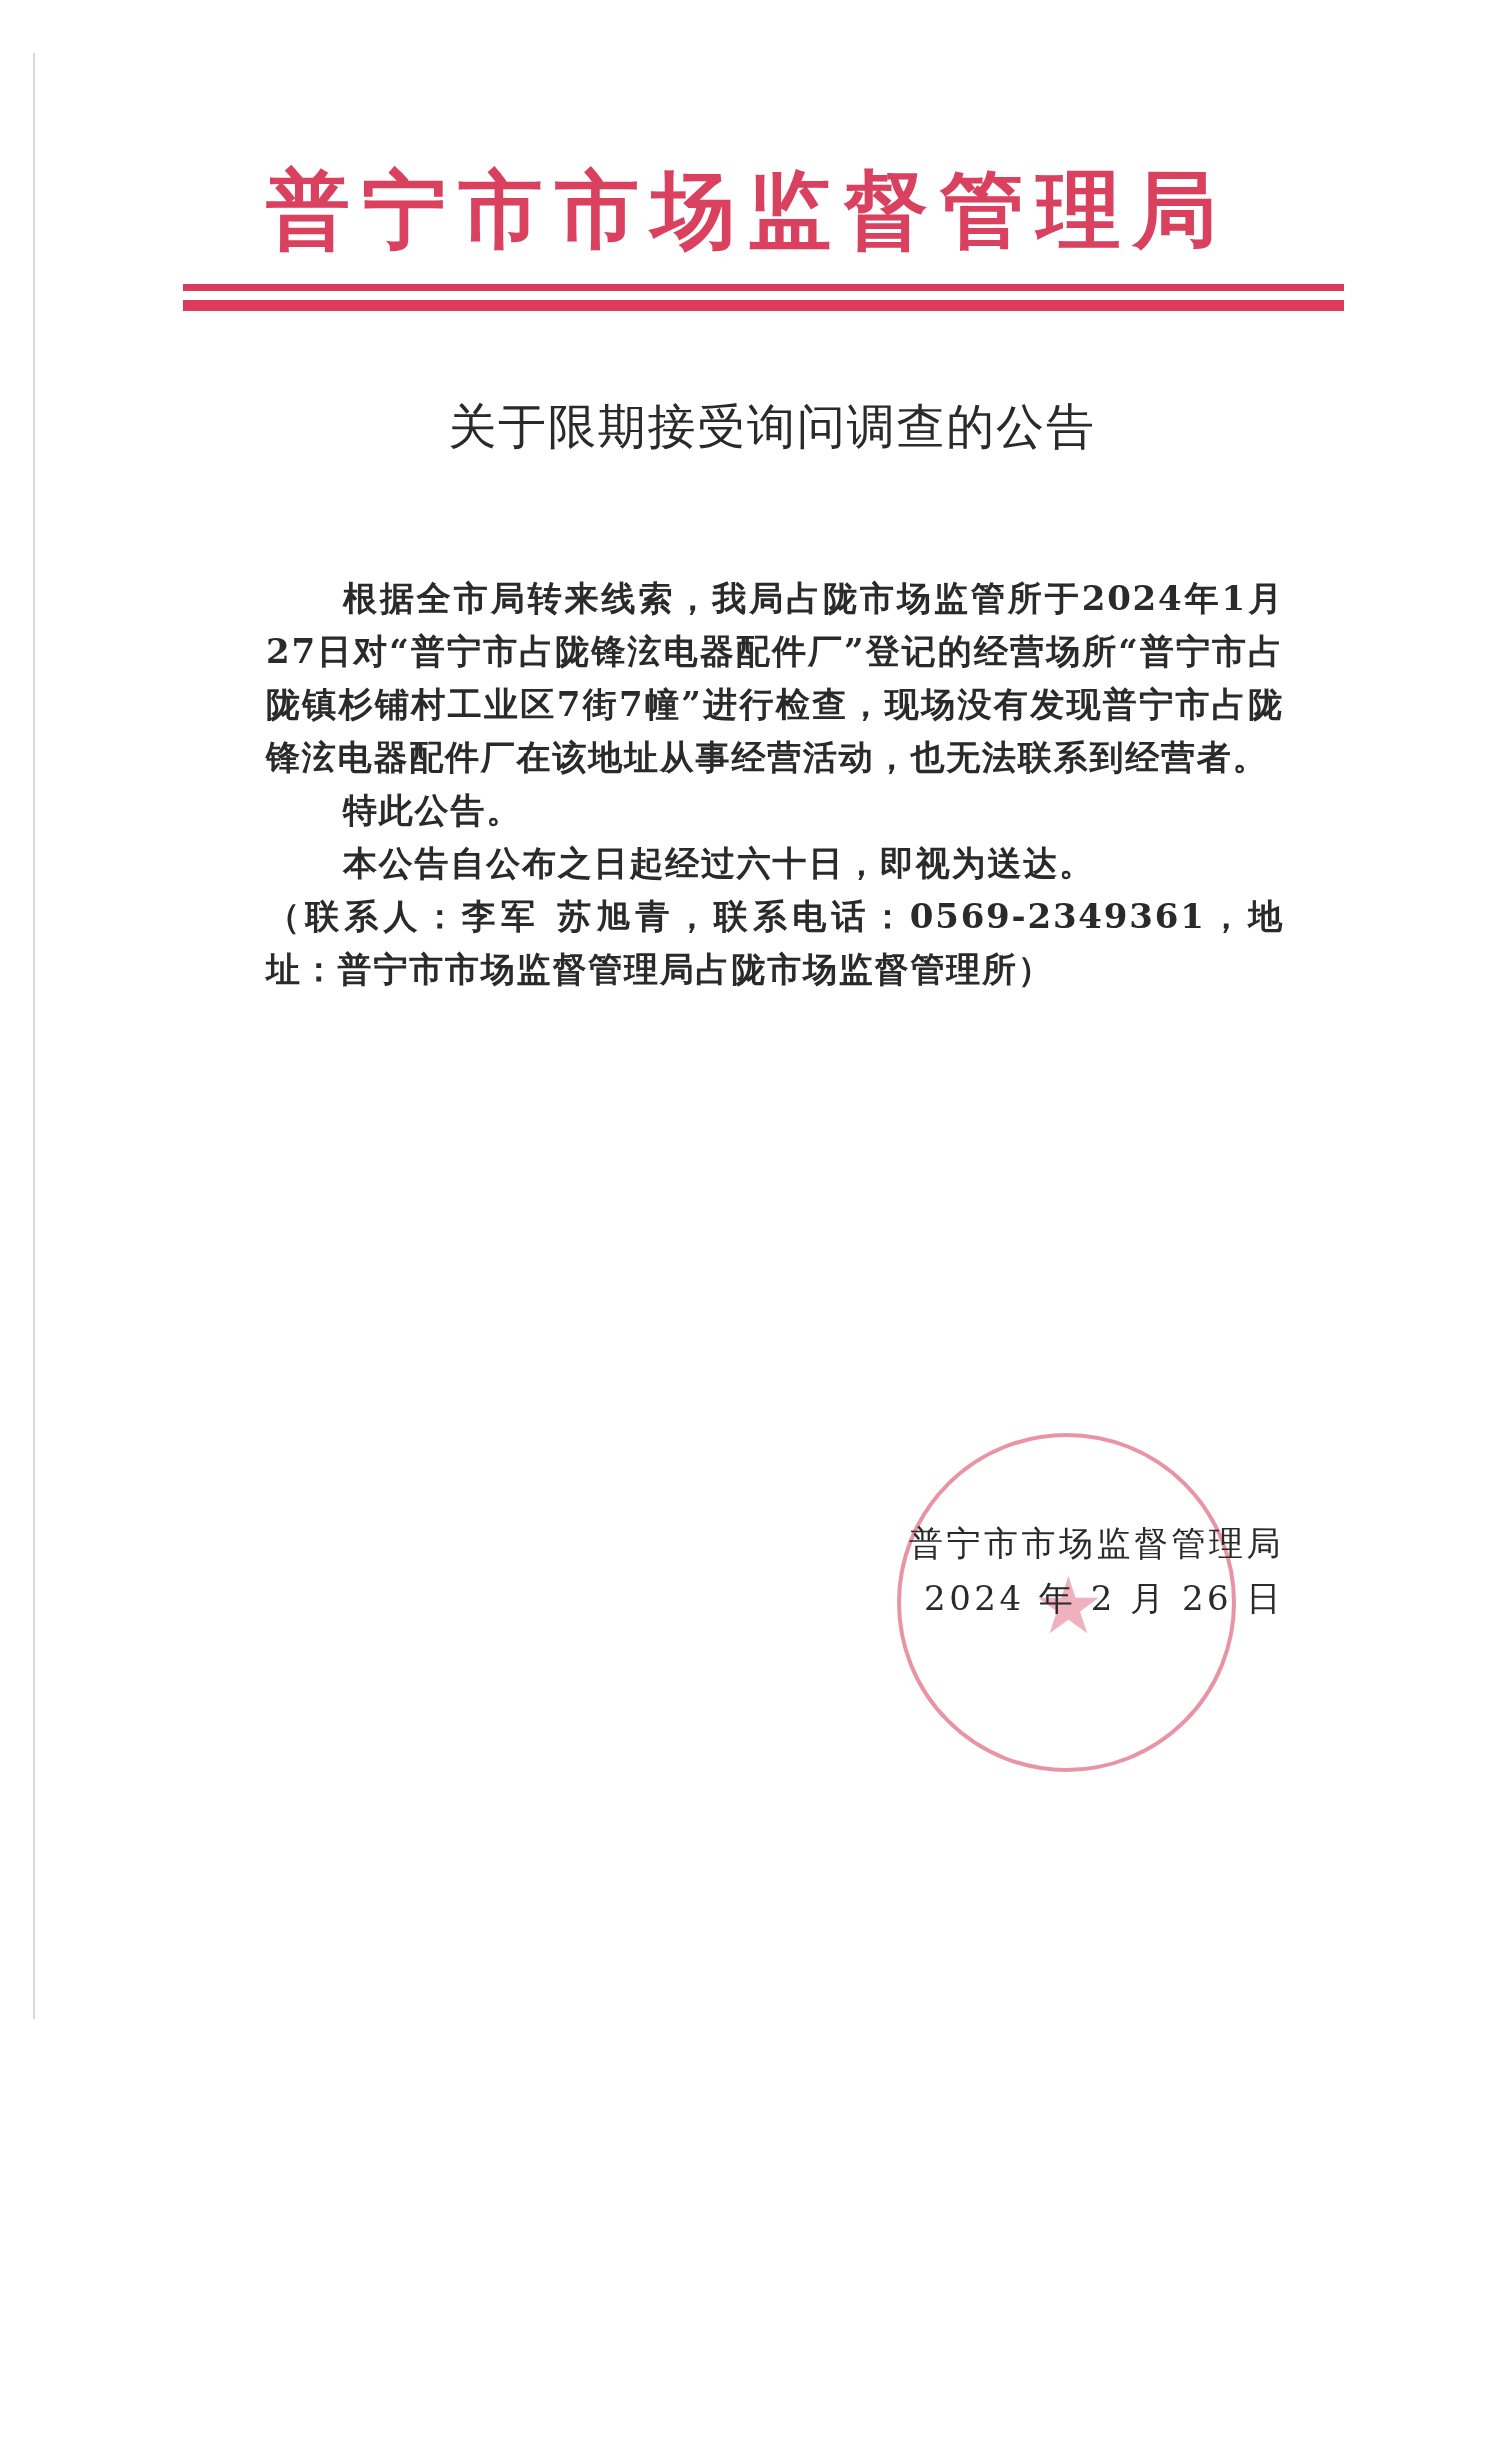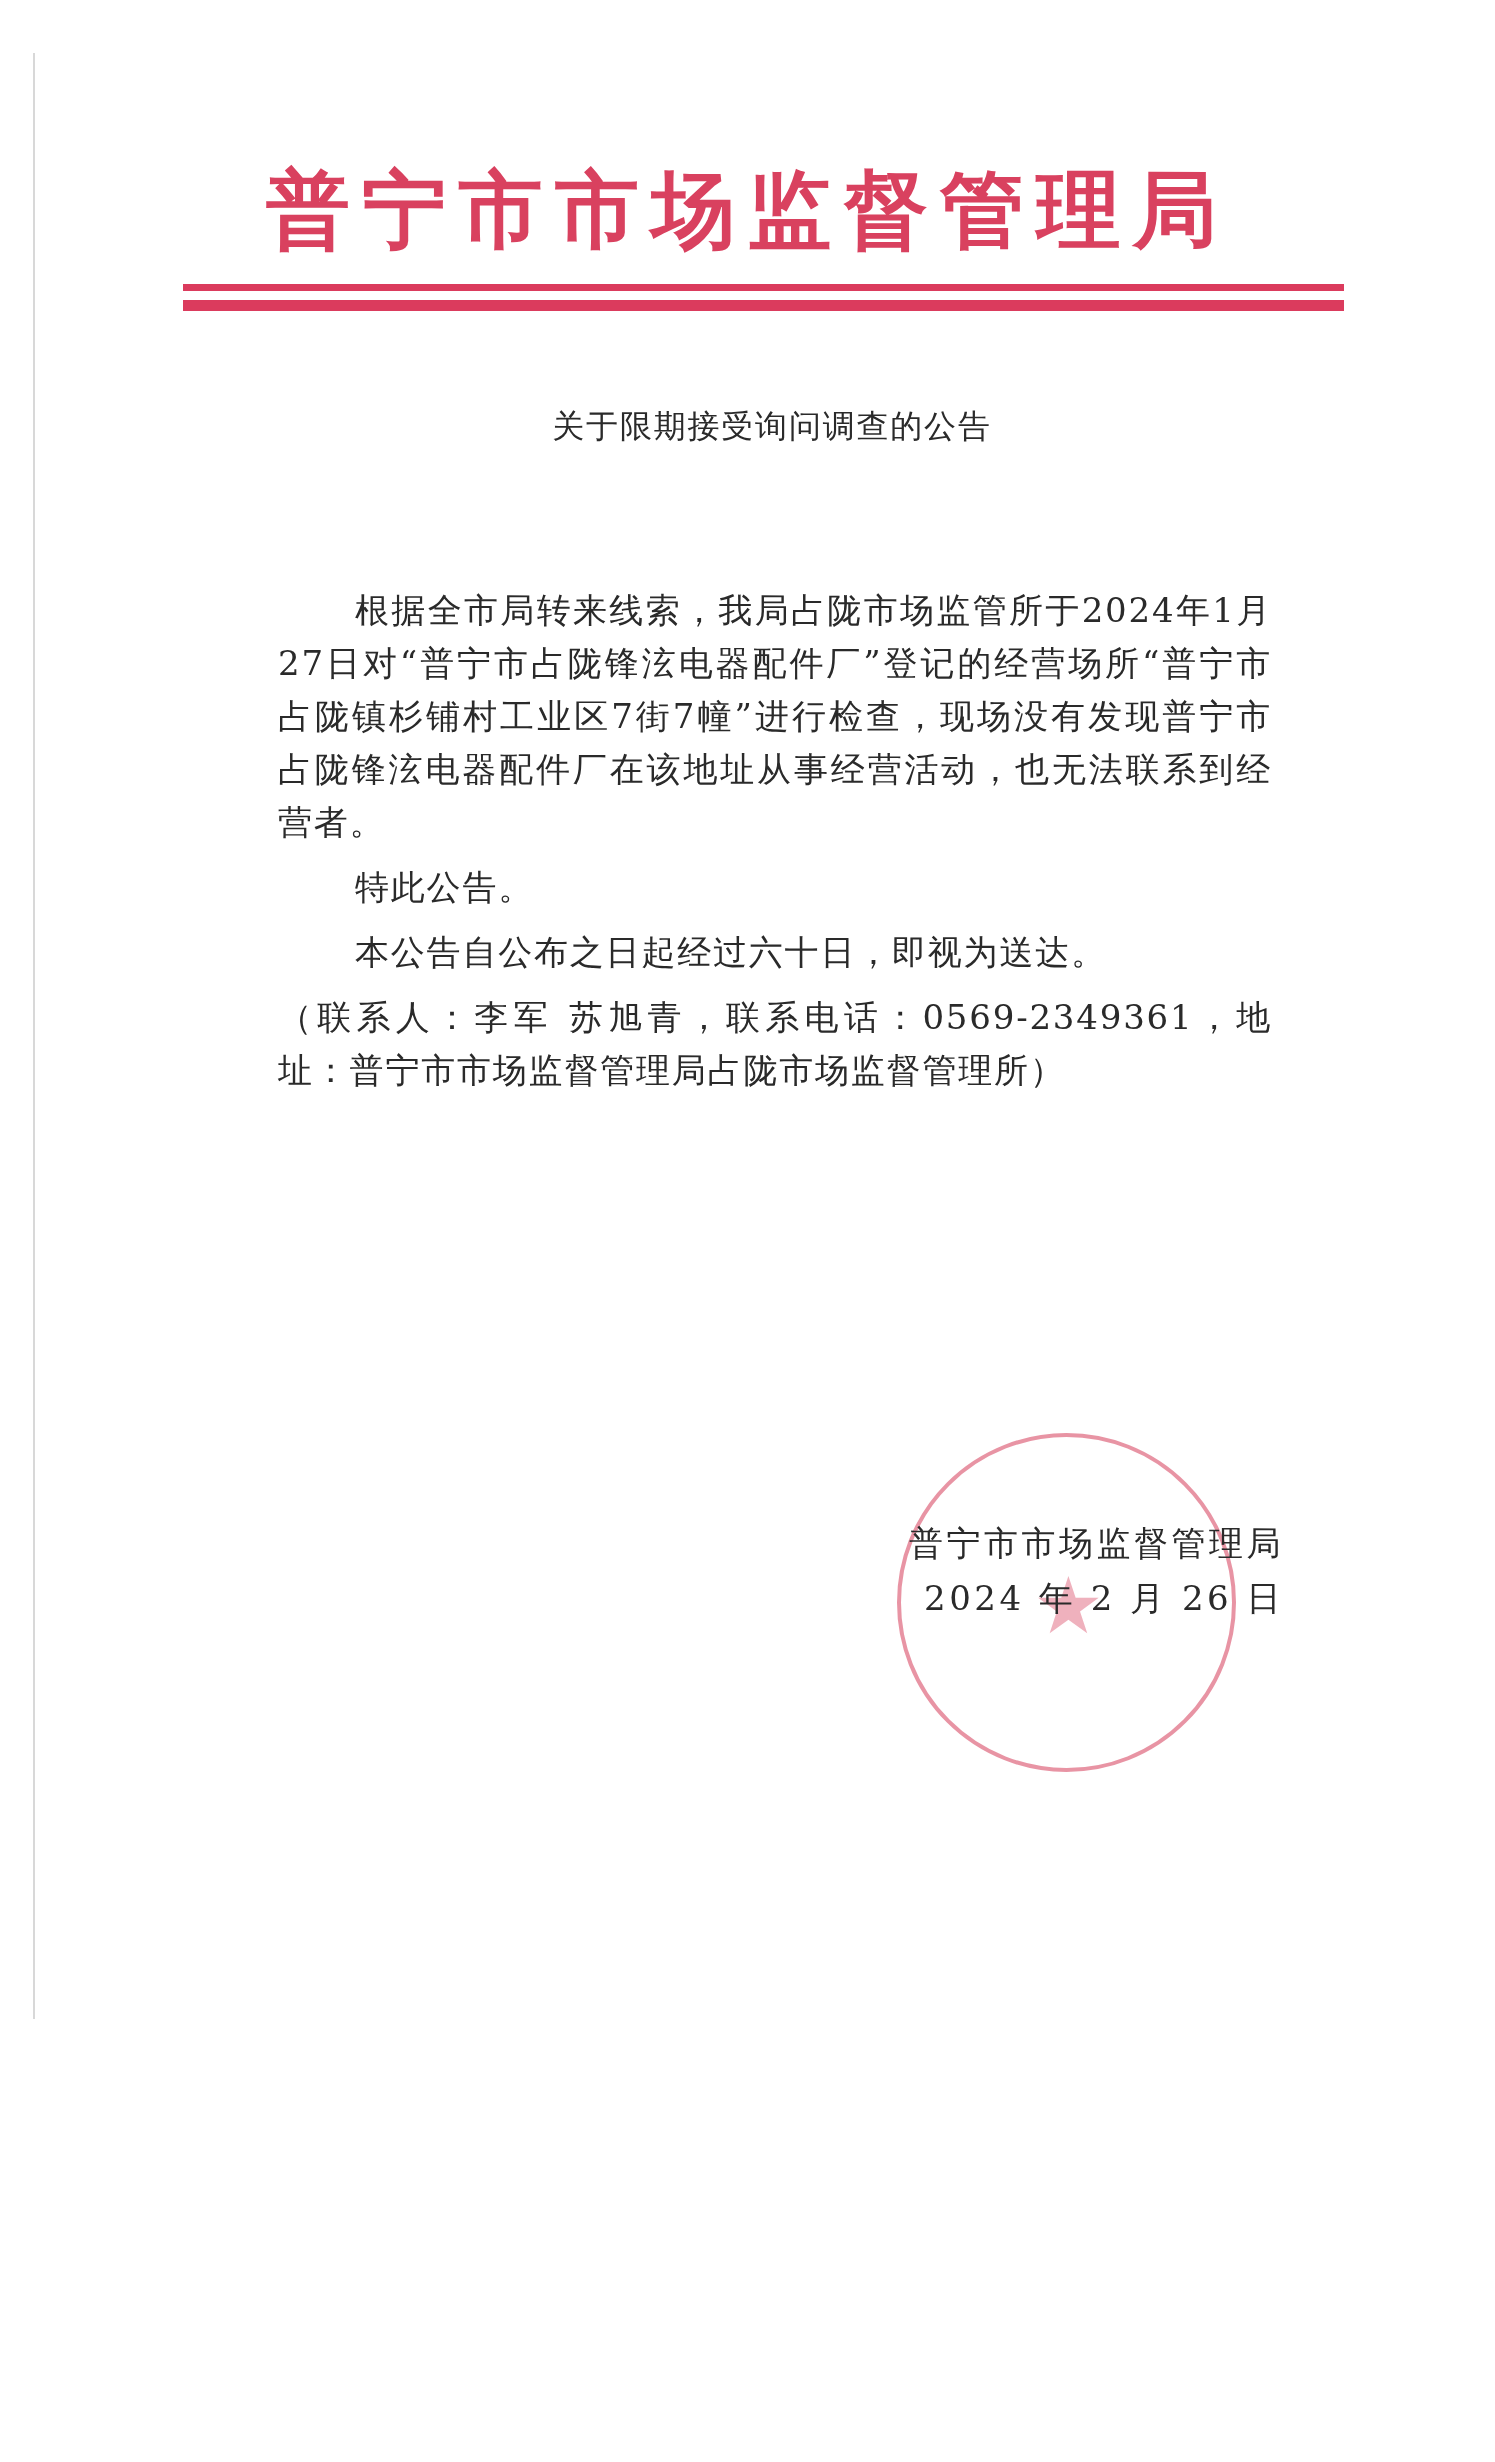--- a/index.html
+++ b/index.html
@@ -4,25 +4,25 @@
 <style>
   html, body { margin:0; padding:0; }
   body { width:1495px; height:2462px; background:#ffffff; position:relative; overflow:hidden;
          font-family:"DejaVu Serif","Liberation Serif",serif; color:#222; }
   .margin-line { position:absolute; left:33px; top:53px; width:1.8px; height:1966px; background:#d8d8d8; }
   .header-title { position:absolute; left:176px; width:1143px; top:157px; height:106px; text-align:center;
         font-family:"DejaVu Sans","Liberation Sans",sans-serif; font-weight:bold; font-size:84px; letter-spacing:12.3px;
         color:#d9415f; line-height:106px; }
   .rule-thin { position:absolute; left:183px; width:1161px; top:284px; height:7px; background:#db3b5d; }
   .rule-thick { position:absolute; left:183px; width:1161px; top:300px; height:10.6px; background:#db3b5d; }
-  .doc-title { position:absolute; left:264px; width:1016px; top:400px; text-align:center; font-size:32px;
+  .doc-title { position:absolute; left:264px; width:1016px; top:400px; text-align:center; font-size:48px;
         letter-spacing:1.8px; color:#2a2a2a; line-height:53px; }
   .body { position:absolute; left:266px; width:1018px; top:572px; font-size:34px; line-height:53px; color:#2a2a2a;
         text-align:justify; letter-spacing:1.8px; }
-  .body p { margin:12px; }
+  .body p { margin:0;font-weight:bold; }
   .indent { text-indent:77px; }
   .sig { position:absolute; left:879px; width:405px; text-align:right; font-size:34px; color:#2a2a2a; letter-spacing:3.5px; }
   .sig-org { top:1521px; }
   .sig-date { top:1576px; right:auto;text-align:right; }
   .stamp { position:absolute; left:897px; top:1433px; width:339px; height:339px; border-radius:50%;
         border:4.4px solid rgba(214,60,90,0.55); box-sizing:border-box; }
   .stamp-star { position:absolute; left:132px; top:123px; font-size:79px; color:rgba(214,60,90,0.4); }
 </style>
 </head>
 <body>

